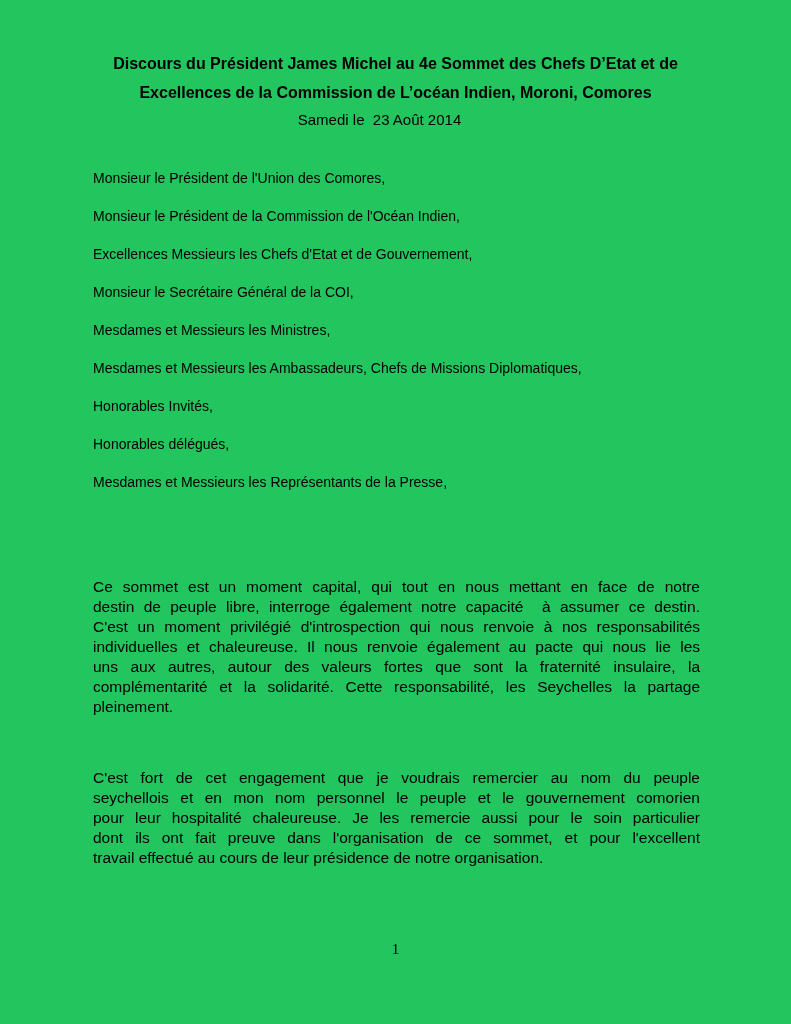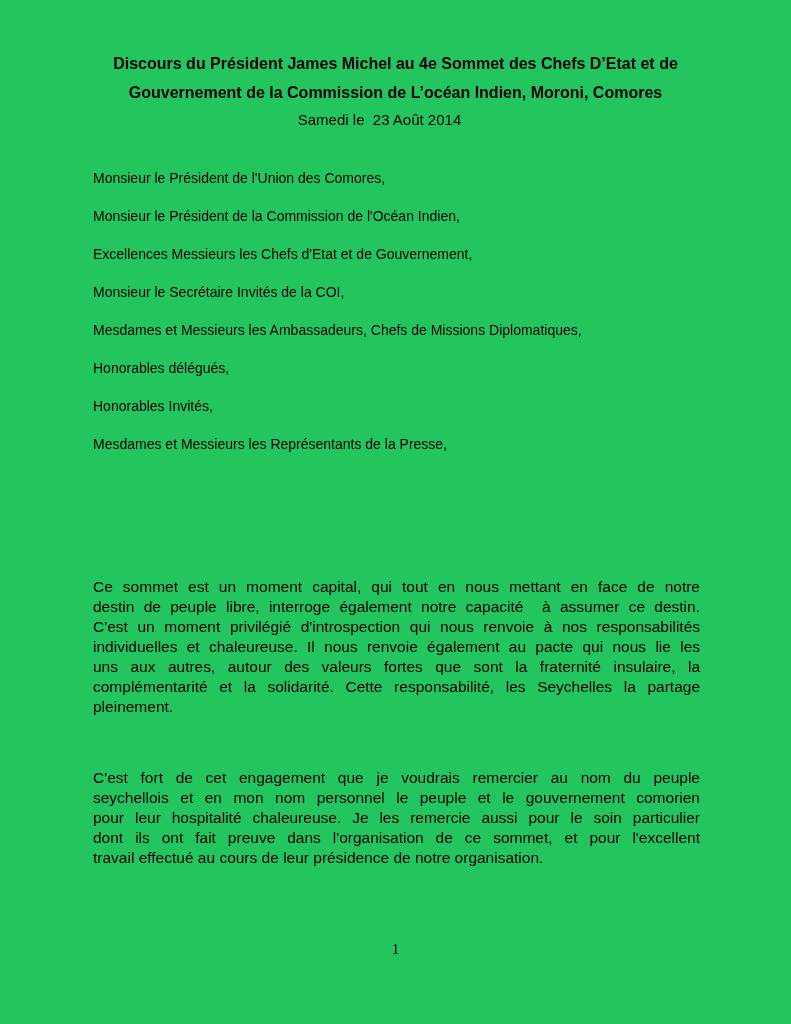--- a/index.html
+++ b/index.html
@@ -82,33 +82,34 @@
     font-size: 15px;
   }
 </style>
 </head>
 <body>
 
 <div class="page">
 
   <h1 class="title">
     <span class="title-line">Discours du Président James Michel au 4e Sommet des Chefs D’Etat et de</span>
-    <span class="title-line">Gouvernement de la Commission de L’océan Indien, Moroni, Comores</span>
+    <span class="title-line">Excellences de la Commission de L’océan Indien, Moroni, Comores</span>
   </h1>
 
   <p class="date">Samedi le  23 Août 2014</p>
 
   <div class="salutations">
       <div class="salutation">Monsieur le Président de l'Union des Comores,</div>
       <div class="salutation">Monsieur le Président de la Commission de l'Océan Indien,</div>
       <div class="salutation">Excellences Messieurs les Chefs d'Etat et de Gouvernement,</div>
-      <div class="salutation">Monsieur le Secrétaire Invités de la COI,</div>
+      <div class="salutation">Monsieur le Secrétaire Général de la COI,</div>
+      <div class="salutation">Mesdames et Messieurs les Ministres,</div>
       <div class="salutation">Mesdames et Messieurs les Ambassadeurs, Chefs de Missions Diplomatiques,</div>
+      <div class="salutation">Honorables Invités,</div>
       <div class="salutation">Honorables délégués,</div>
-      <div class="salutation">Honorables Invités,</div>
       <div class="salutation">Mesdames et Messieurs les Représentants de la Presse,</div>
     </div>
 
   <div class="paragraph paragraph-1">
       <div class="jline">Ce sommet est un moment capital, qui tout en nous mettant en face de notre</div>
       <div class="jline">destin de peuple libre, interroge également notre capacité  à assumer ce destin.</div>
       <div class="jline">C'est un moment privilégié d'introspection qui nous renvoie à nos responsabilités</div>
       <div class="jline">individuelles et chaleureuse. Il nous renvoie également au pacte qui nous lie les</div>
       <div class="jline">uns aux autres, autour des valeurs fortes que sont la fraternité insulaire, la</div>
       <div class="jline">complémentarité et la solidarité. Cette responsabilité, les Seychelles la partage</div>

